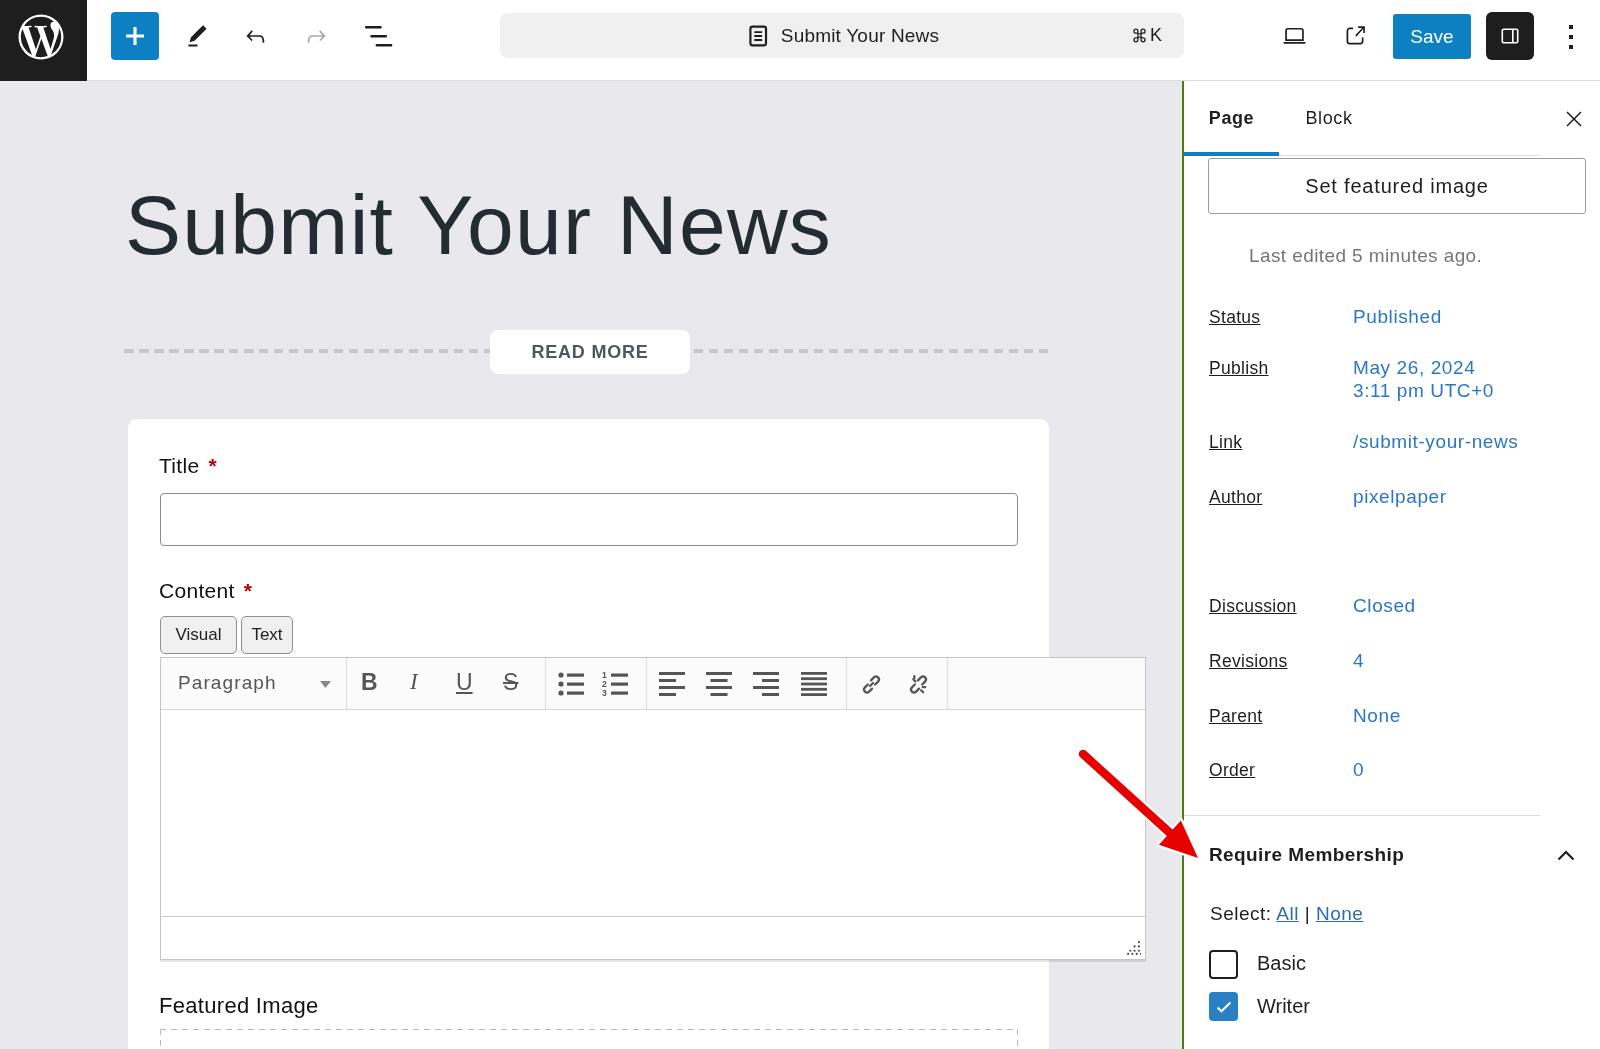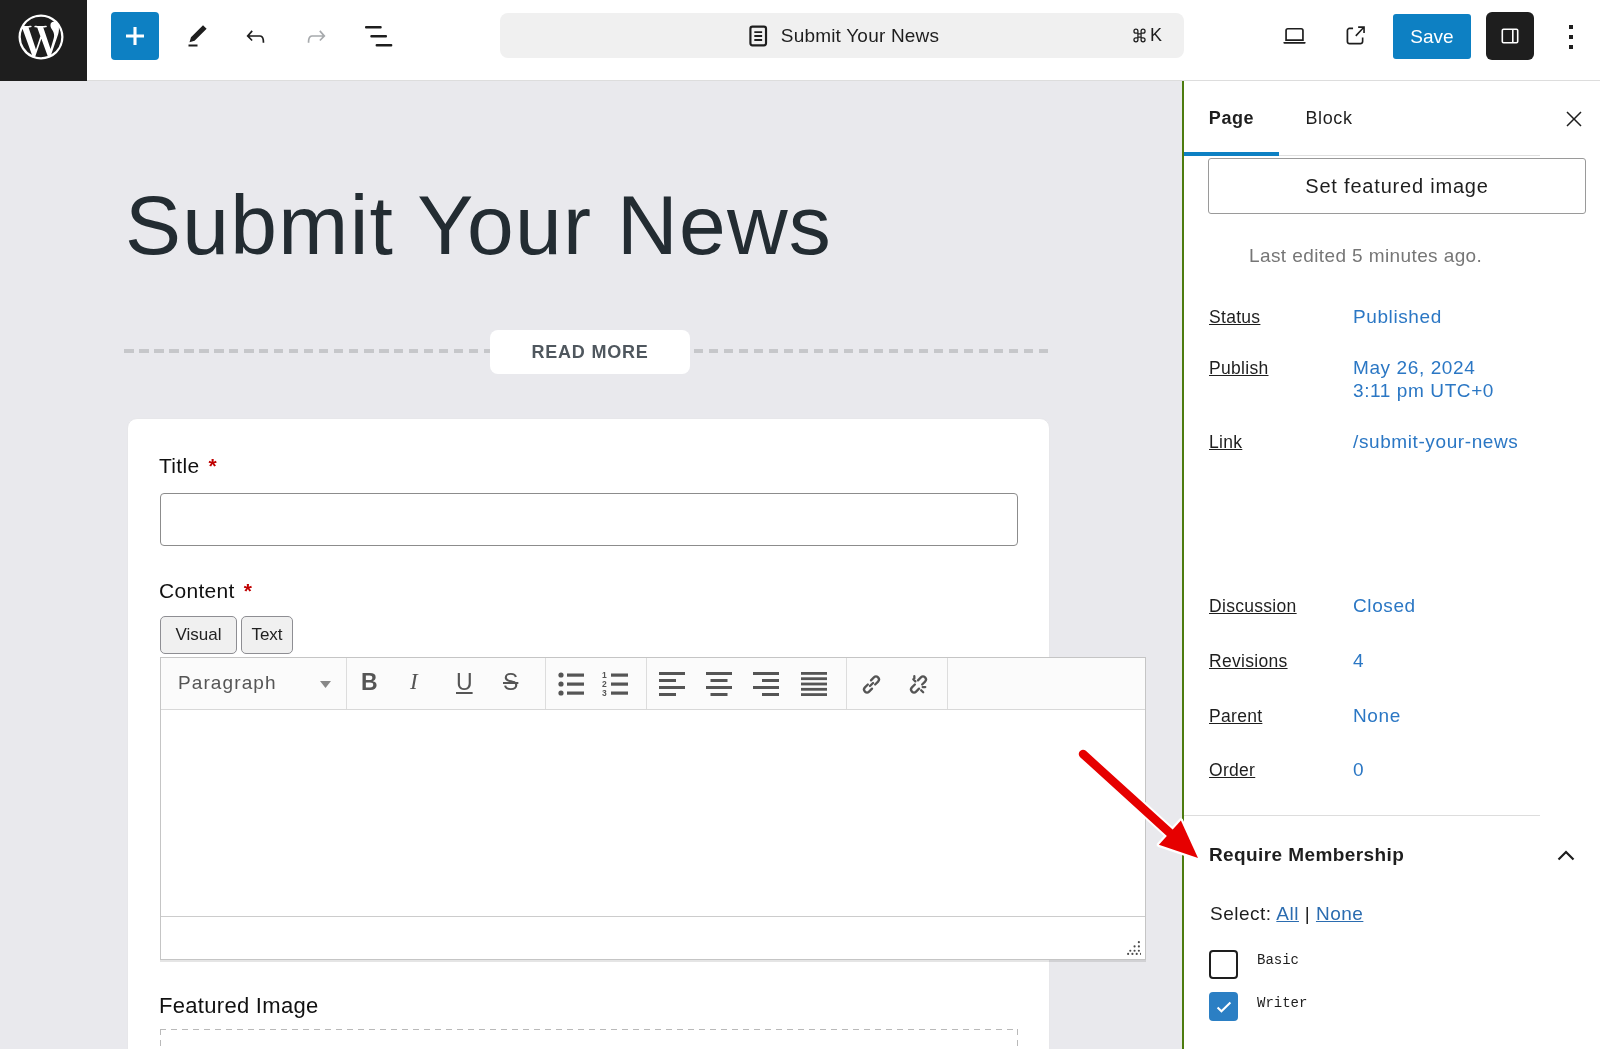--- a/index.html
+++ b/index.html
@@ -49,21 +49,21 @@
 #lastedited { position:absolute; left:25px; top:164px; font-size:19px; letter-spacing:0.4px; color:#767676;margin-left:40px; }
 .srow { position:absolute; left:25px; width:370px; font-size:17.5px; letter-spacing:0.3px; color:#1e1e1e; line-height:23px;text-decoration:underline; }
 .srow .val { position:absolute; left:144px; top:-1px; font-size:19px; letter-spacing:0.6px; color:#2b77c4; }
 #sdivider { position:absolute; left:0; top:734px; width:100%; height:1px; background:#ddd; }
 #reqmem { position:absolute; left:25px; top:763px; font-size:19px; letter-spacing:0.4px; font-weight:600; color:#1e1e1e; }
 #selrow { position:absolute; left:26px; top:822px; font-size:19px; letter-spacing:0.5px; color:#1e1e1e; }
 #selrow a { color:#2b6cb0; text-decoration:underline; }
 .cb { position:absolute; left:25px; width:29px; height:29px; border-radius:4px; }
 .cb.off { border:2.5px solid #1e1e1e; background:#fff; }
 .cb.on { background:#2b7fc4; display:flex; align-items:center; justify-content:center; }
-.cblabel { position:absolute; left:73px; font-size:14px; color:#1e1e1e;font-family:Liberation Mono, monospace; }
+.cblabel { position:absolute; left:73px; font-size:20px; color:#1e1e1e; }
 
 
 #arrow { position:absolute; left:1060px; top:730px; z-index:9; }
 </style>
 </head>
 <body>
 
 <div id="header">
   <div id="logo">
     <svg style="position:absolute;left:14px;top:10px" width="54" height="54" viewBox="0 0 52 52">
@@ -241,20 +241,21 @@
     <svg class="abs" style="left:378px;top:26px" width="24" height="24" viewBox="0 0 24 24">
         <path fill="#1e1e1e" d="m13.06 12 6.47-6.47-1.06-1.06L12 10.94 5.53 4.47 4.47 5.53 10.94 12l-6.47 6.47 1.06 1.06L12 13.06l6.47 6.47 1.06-1.06L13.06 12Z"></path>
       </svg>
   </div>
   <div id="sfi">Set featured image</div>
   <div id="lastedited">Last edited 5 minutes ago.</div>
 
   <div class="srow" style="top:225px">Status<span class="val">Published</span></div>
   <div class="srow" style="top:276px">Publish<span class="val">May 26, 2024<br>3:11 pm UTC+0</span></div>
   <div class="srow" style="top:350px">Link<span class="val">/submit-your-news</span></div>
+  <div class="srow" style="top:405px">Author<span class="val">pixelpaper</span></div>
   <div class="srow" style="top:514px">Discussion<span class="val">Closed</span></div>
   <div class="srow" style="top:569px">Revisions<span class="val">4</span></div>
   <div class="srow" style="top:624px">Parent<span class="val">None</span></div>
   <div class="srow" style="top:678px">Order<span class="val">0</span></div>
 
   <div id="sdivider"></div>
   <div id="reqmem">Require Membership</div>
   <svg class="abs" style="left:373px;top:768px" width="18" height="12" viewBox="0 0 18 12">
       <path fill="none" stroke="#1e1e1e" stroke-width="2.2" d="M1.5 10.5 9 3l7.5 7.5"></path>
     </svg>

